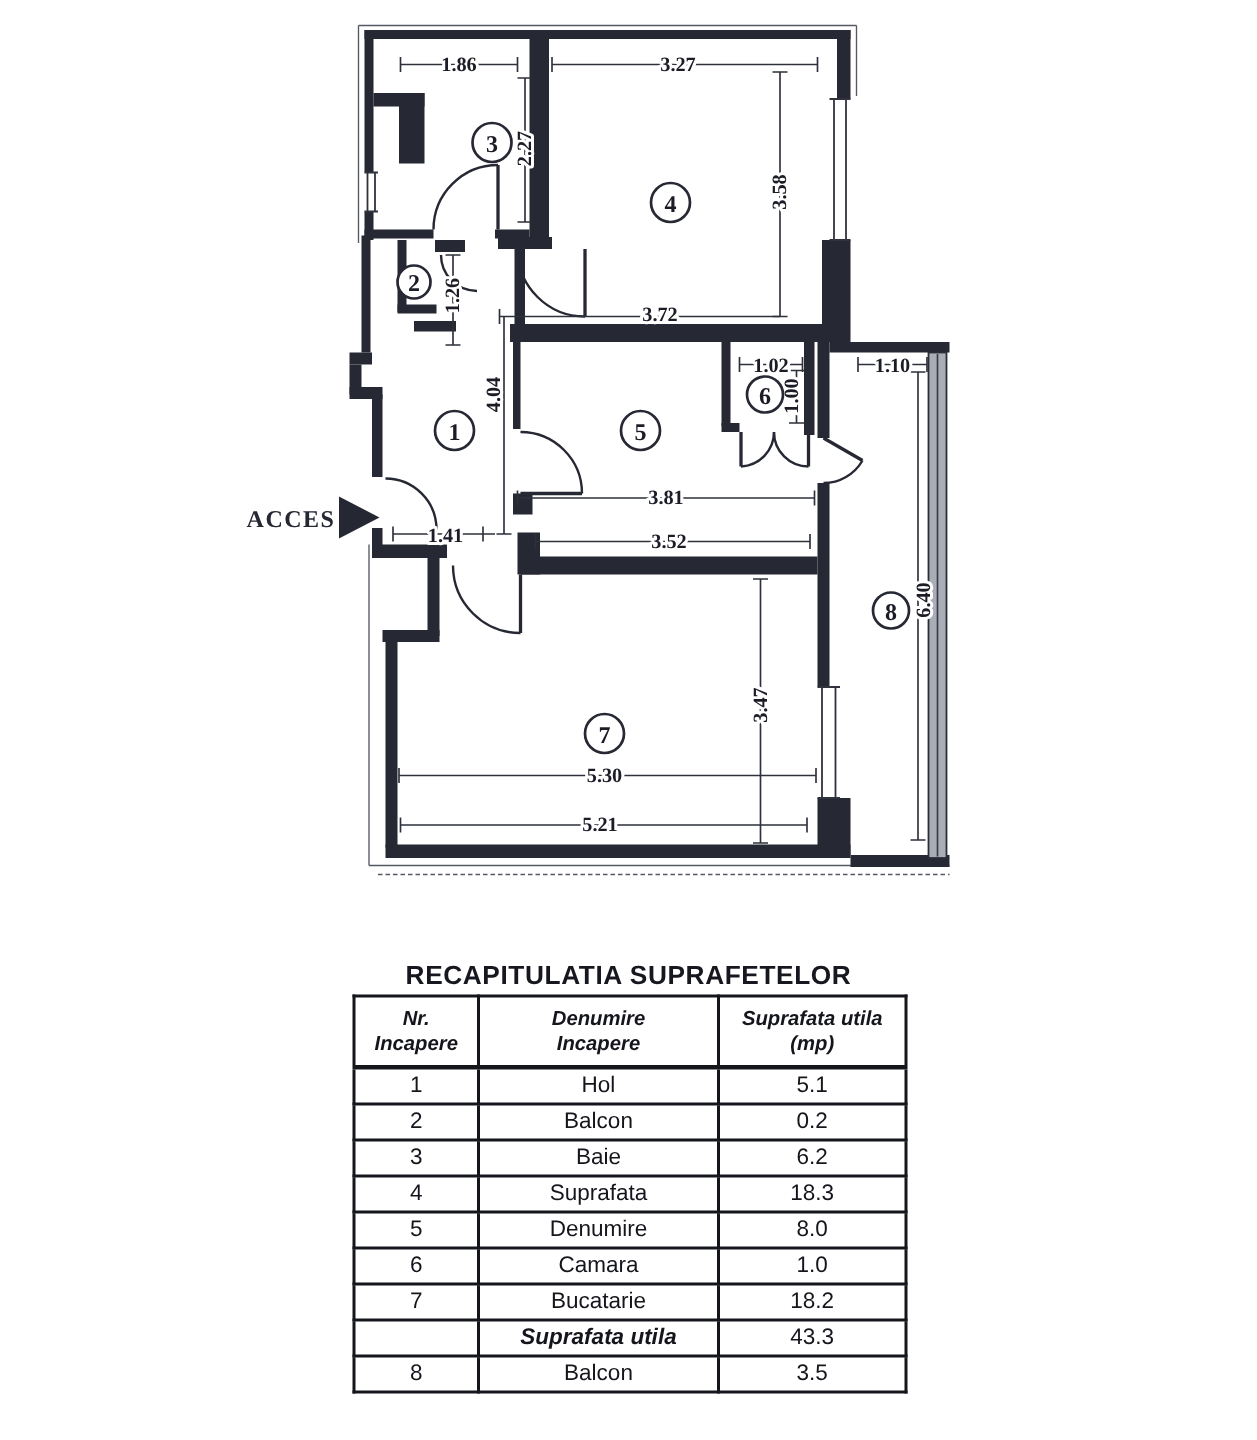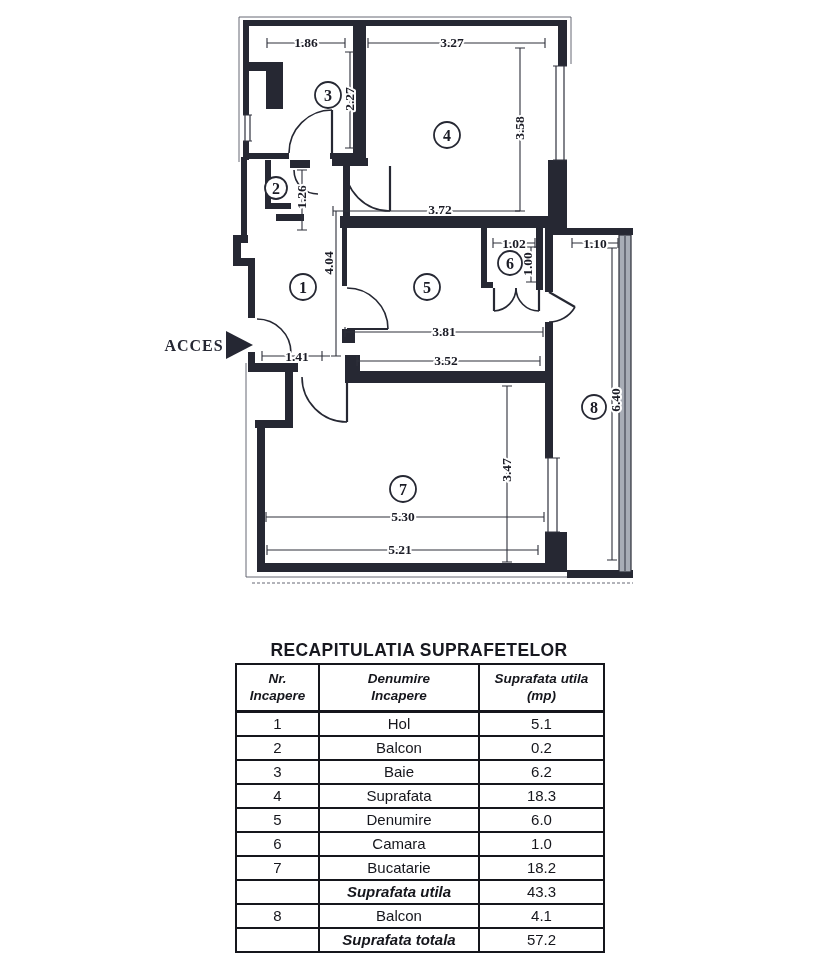--- a/index.html
+++ b/index.html
@@ -254,42 +254,37 @@
           <td>6.2</td>
       </tr>
       <tr>
         <td>4</td>
           <td>Suprafata</td>
           <td>18.3</td>
       </tr>
       <tr>
         <td>5</td>
           <td>Denumire</td>
-          <td>6.0</td>
+          <td>8.0</td>
       </tr>
       <tr>
         <td>6</td>
           <td>Camara</td>
           <td>1.0</td>
       </tr>
       <tr>
         <td>7</td>
           <td>Bucatarie</td>
           <td>18.2</td>
       </tr>
       <tr>
         <td></td>
           <td class="sum">Suprafata utila</td>
           <td>43.3</td>
       </tr>
       <tr>
         <td>8</td>
           <td>Balcon</td>
-          <td>4.1</td>
-      </tr>
-      <tr>
-        <td></td>
-          <td class="sum">Suprafata totala</td>
-          <td>57.2</td>
+          <td>3.5</td>
       </tr>
     </tbody>
   </table>
 </div>
 
 </body></html>

